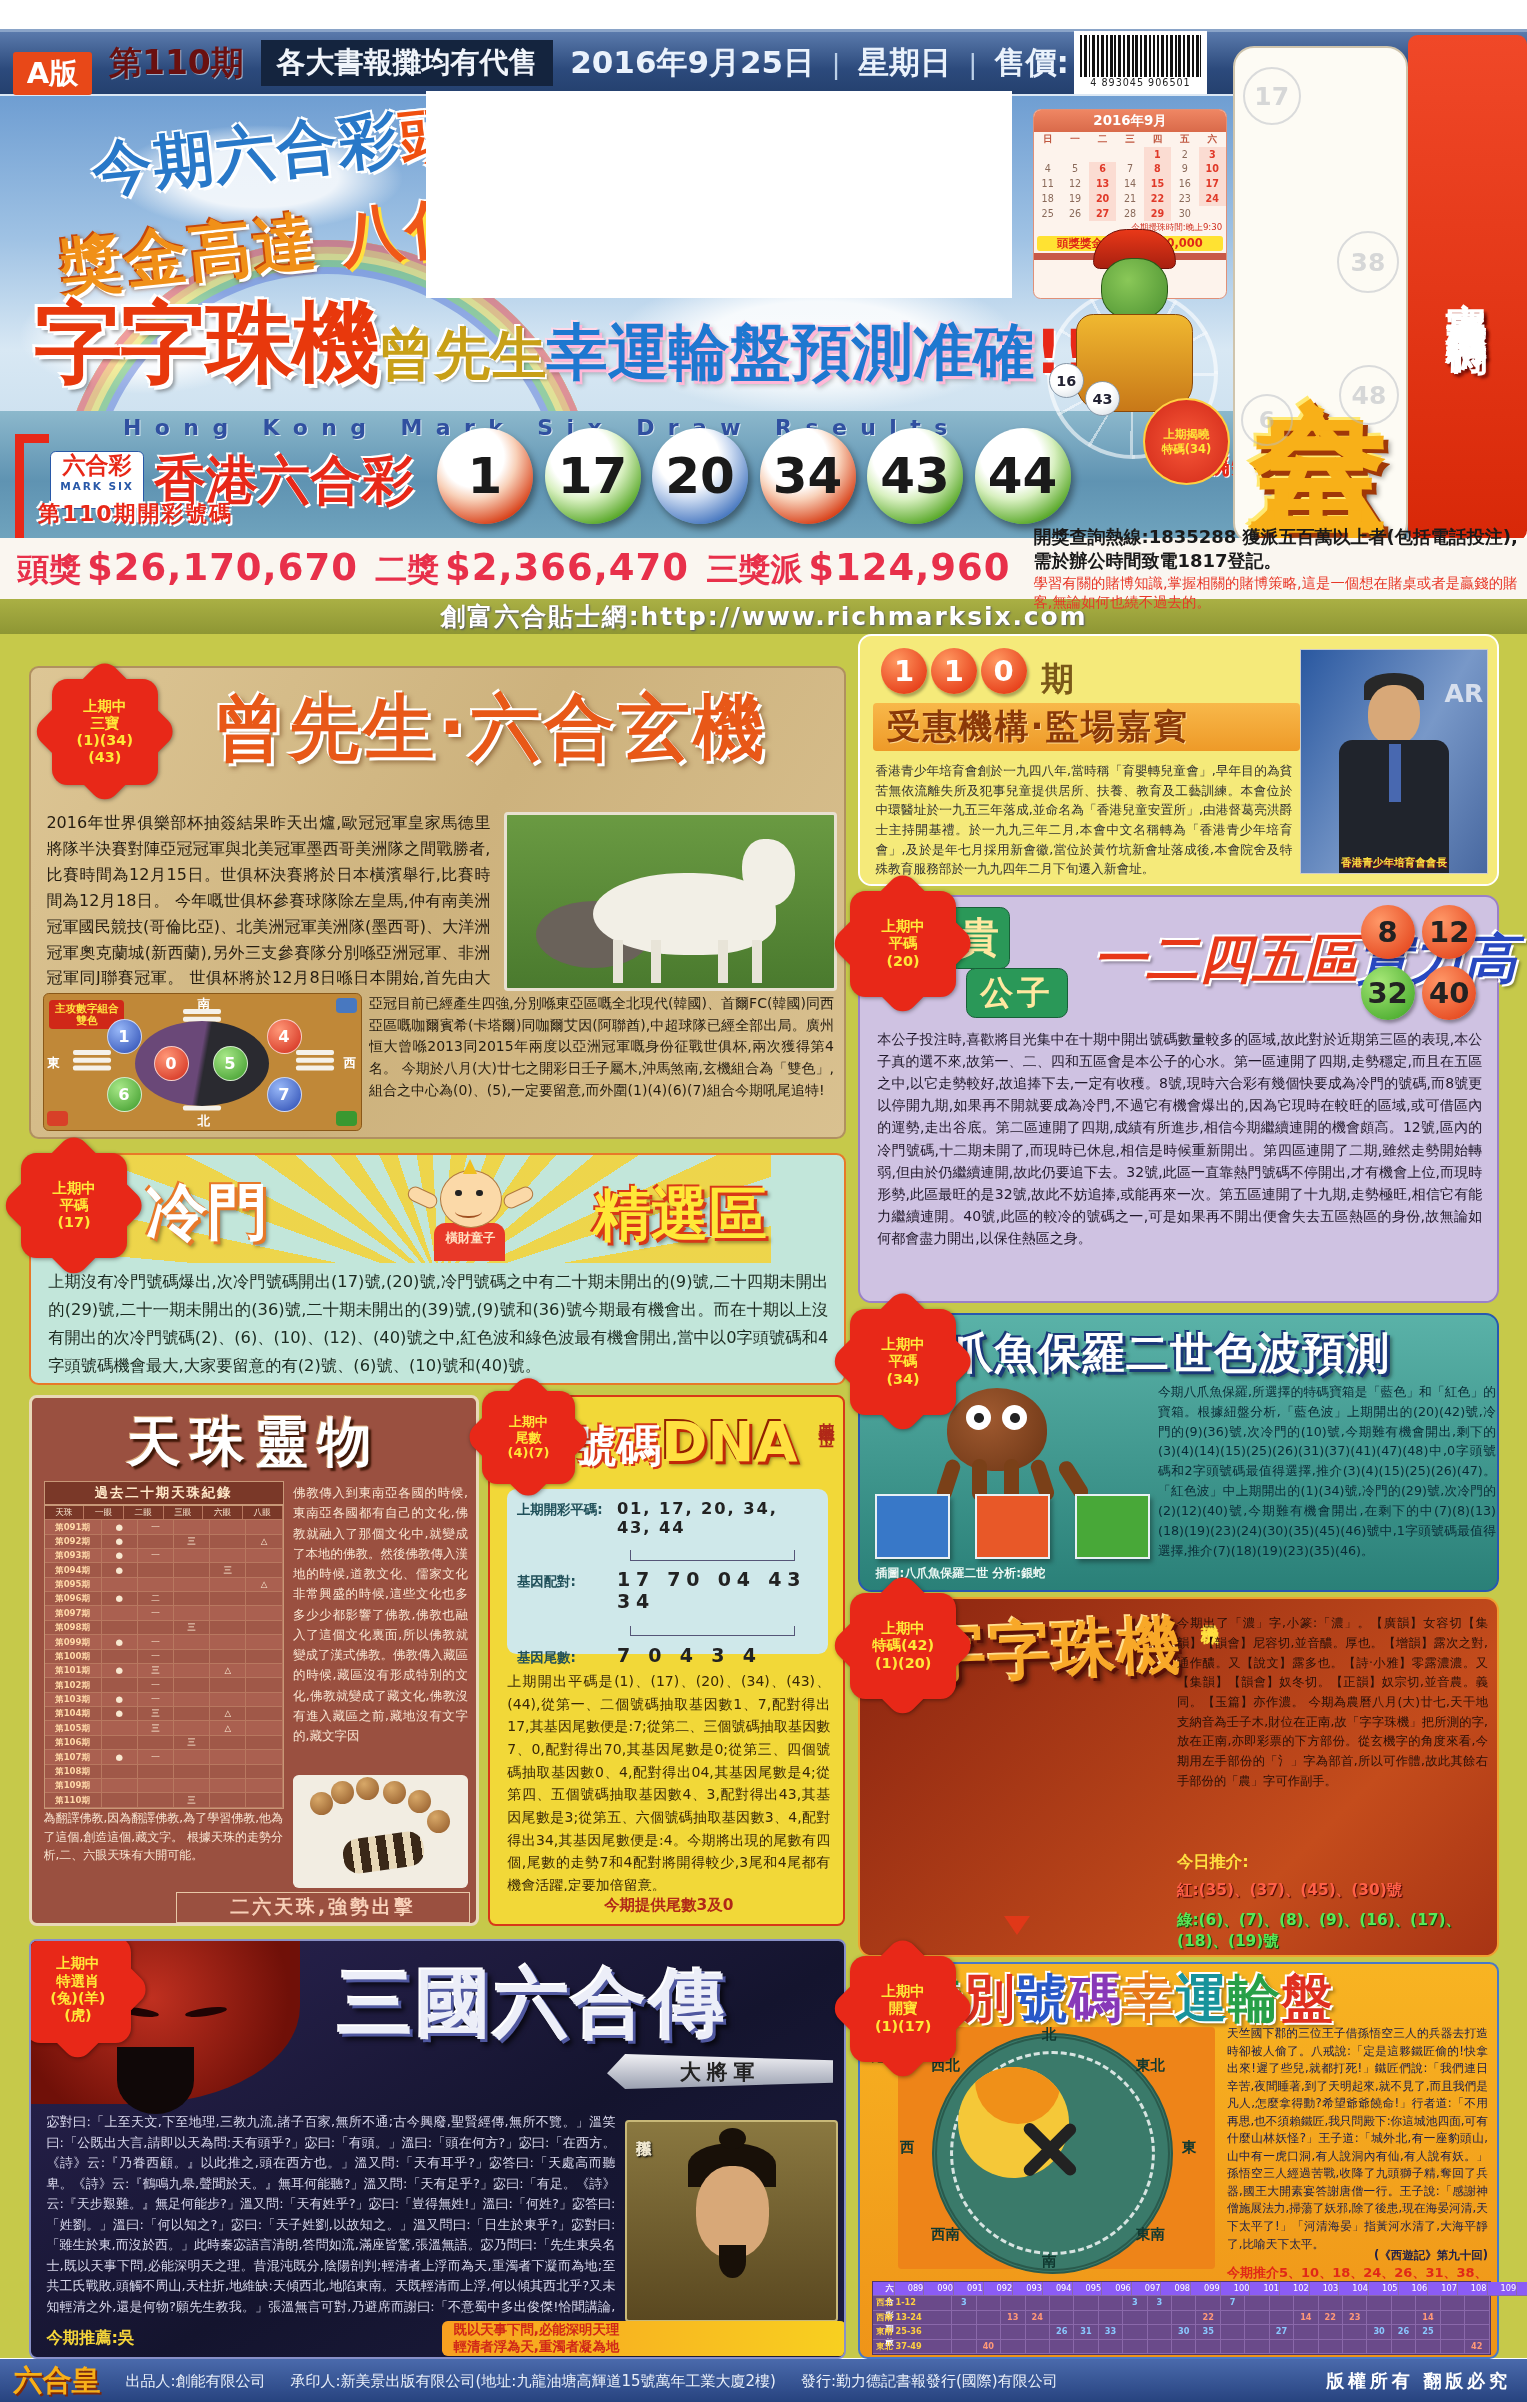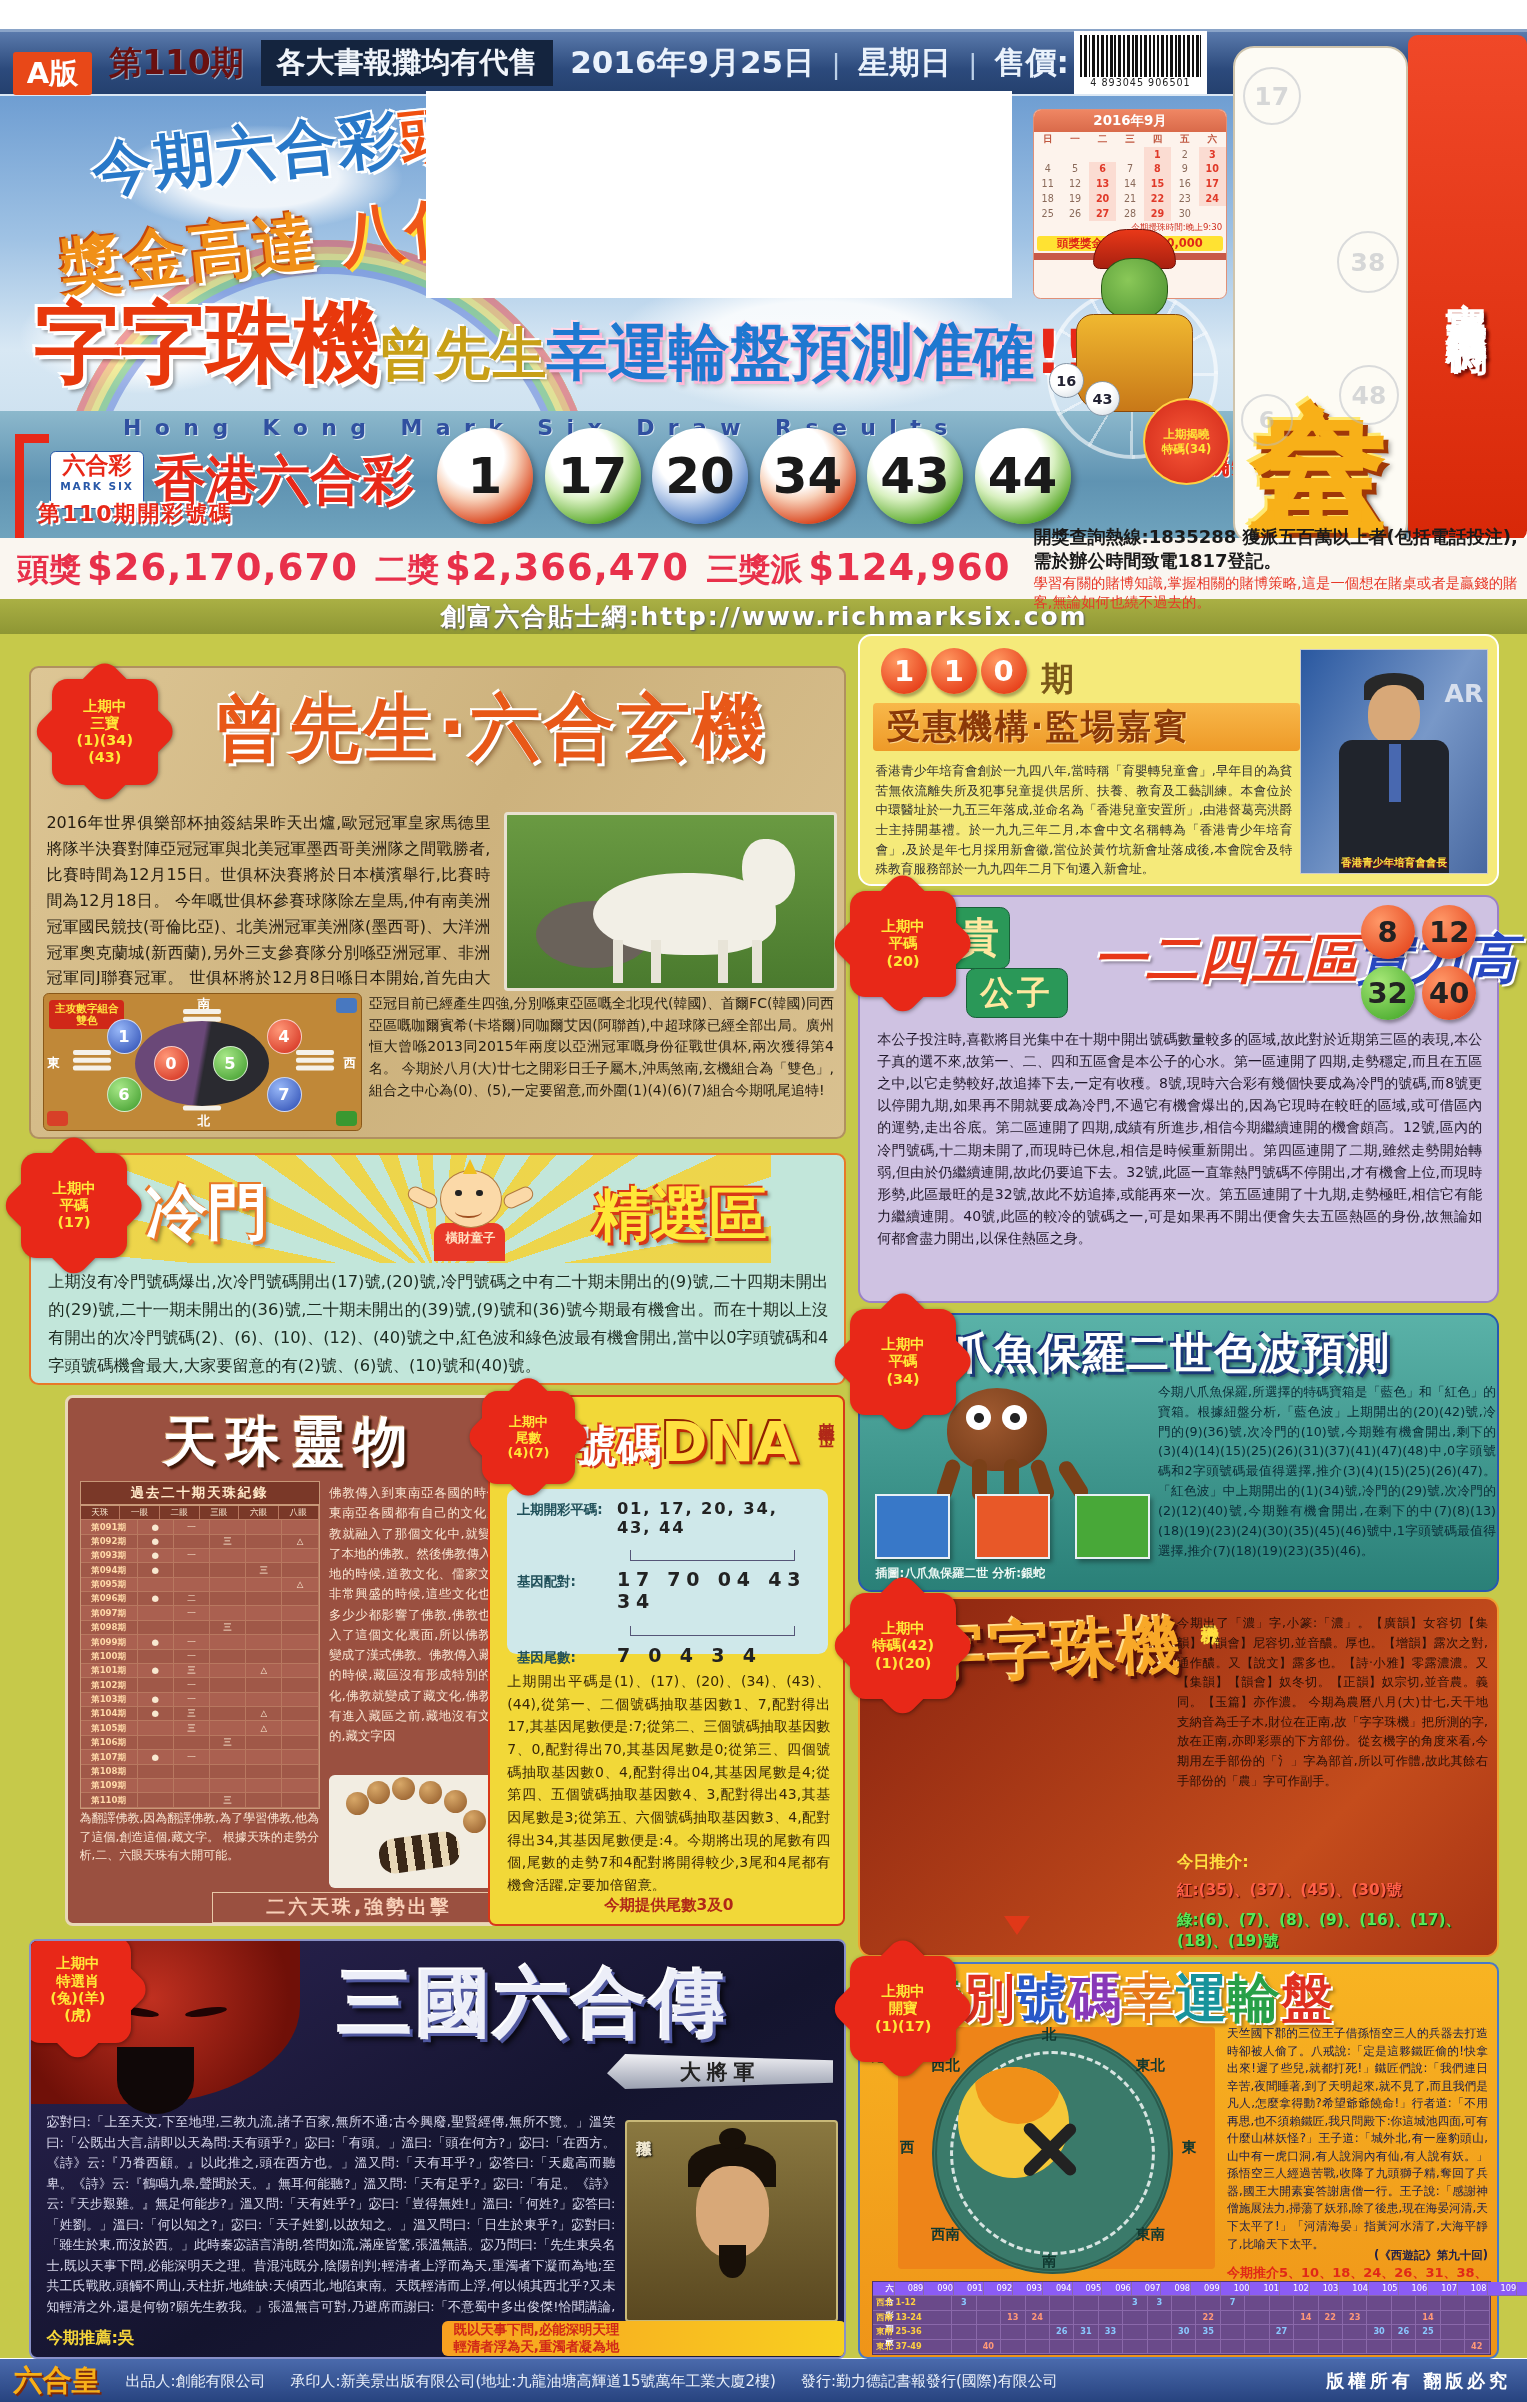--- a/index.html
+++ b/index.html
@@ -135,21 +135,21 @@
   .m-face{position:absolute;left:27px;top:7.7px;width:60px;height:56px;background:#fbd9a8;border:1.9px solid #b07840;border-radius:50%;}
   .m-hair{position:absolute;left:50px;top:-3.8px;width:0;height:0;border-left:7.7px solid transparent;border-right:7.7px solid transparent;border-bottom:15.4px solid #f0c020;}
   .m-eye{position:absolute;top:27px;width:6.7px;height:6.7px;background:#222;border-radius:50%;}
   .m-smile{position:absolute;left:42px;top:42px;width:27px;height:11.5px;border-bottom:2.9px solid #a05020;border-radius:50%;}
   .m-arm{position:absolute;top:27px;width:29px;height:13.4px;background:#fbd9a8;border:1.9px solid #b07840;border-radius:7.7px;}
   .m-body{position:absolute;left:21px;top:60px;width:71px;height:38px;background:#e83828;border-radius:11.5px 11.5px 0 0;}
   .m-label{position:absolute;left:23px;top:67px;width:69px;color:#ffe0c0;background:rgba(200,40,20,.0);font-size:12.5px;font-weight:bold;text-align:center;}
   #lm-body{position:absolute;left:17.3px;top:113px;width:780px;height:111px;font-size:16.3px;line-height:1.72;color:#1c2a20;text-align:justify;}
 
   
-  #tianzhu{left:29px;top:761px;width:450px;height:531px;background:#9a5040;border:3.8px solid #e8d8b8;border-radius:7.7px;margin-left:36px;}
+  #tianzhu{left:29px;top:761px;width:450px;height:531px;background:#9a5040;border:3.8px solid #e8d8b8;border-radius:7.7px;}
   #tz-title{position:absolute;left:0;top:7.7px;width:100%;text-align:center;font-size:54px;font-weight:bold;color:#fff;letter-spacing:9.6px;text-shadow:2.9px 2.9px 1.9px #401808,-1px -1px 0 #d8a878;}
   #tz-table{position:absolute;left:11.5px;top:83px;width:240px;}
   #tz-tbl-title{color:#ffe8c8;font-size:13.4px;font-weight:bold;text-align:center;letter-spacing:1.9px;background:#7a3828;padding:1.9px 0;border:1px solid #c89878;}
   #tianzhu-table{border:1px solid #c89878;}
   .tz-row{display:flex;border-bottom:1px solid #b87860;background:#aa6050;}
   .tz-row:nth-child(odd){background:#a05848;}
   .tz-head{background:#7a3828 !important;}
   .tz-c{flex:1;font-size:8.6px;color:#f8e8d0;text-align:center;padding:1.4px 0;border-right:1px solid #b87860;height:10.6px;}
   .tz-c.tz-label{flex:1.6;color:#ffd8a8;font-weight:bold;}
   #tz-p1{position:absolute;left:261px;top:85px;width:175px;height:284px;font-size:12.5px;line-height:1.62;color:#f8e4d0;text-align:justify;}

